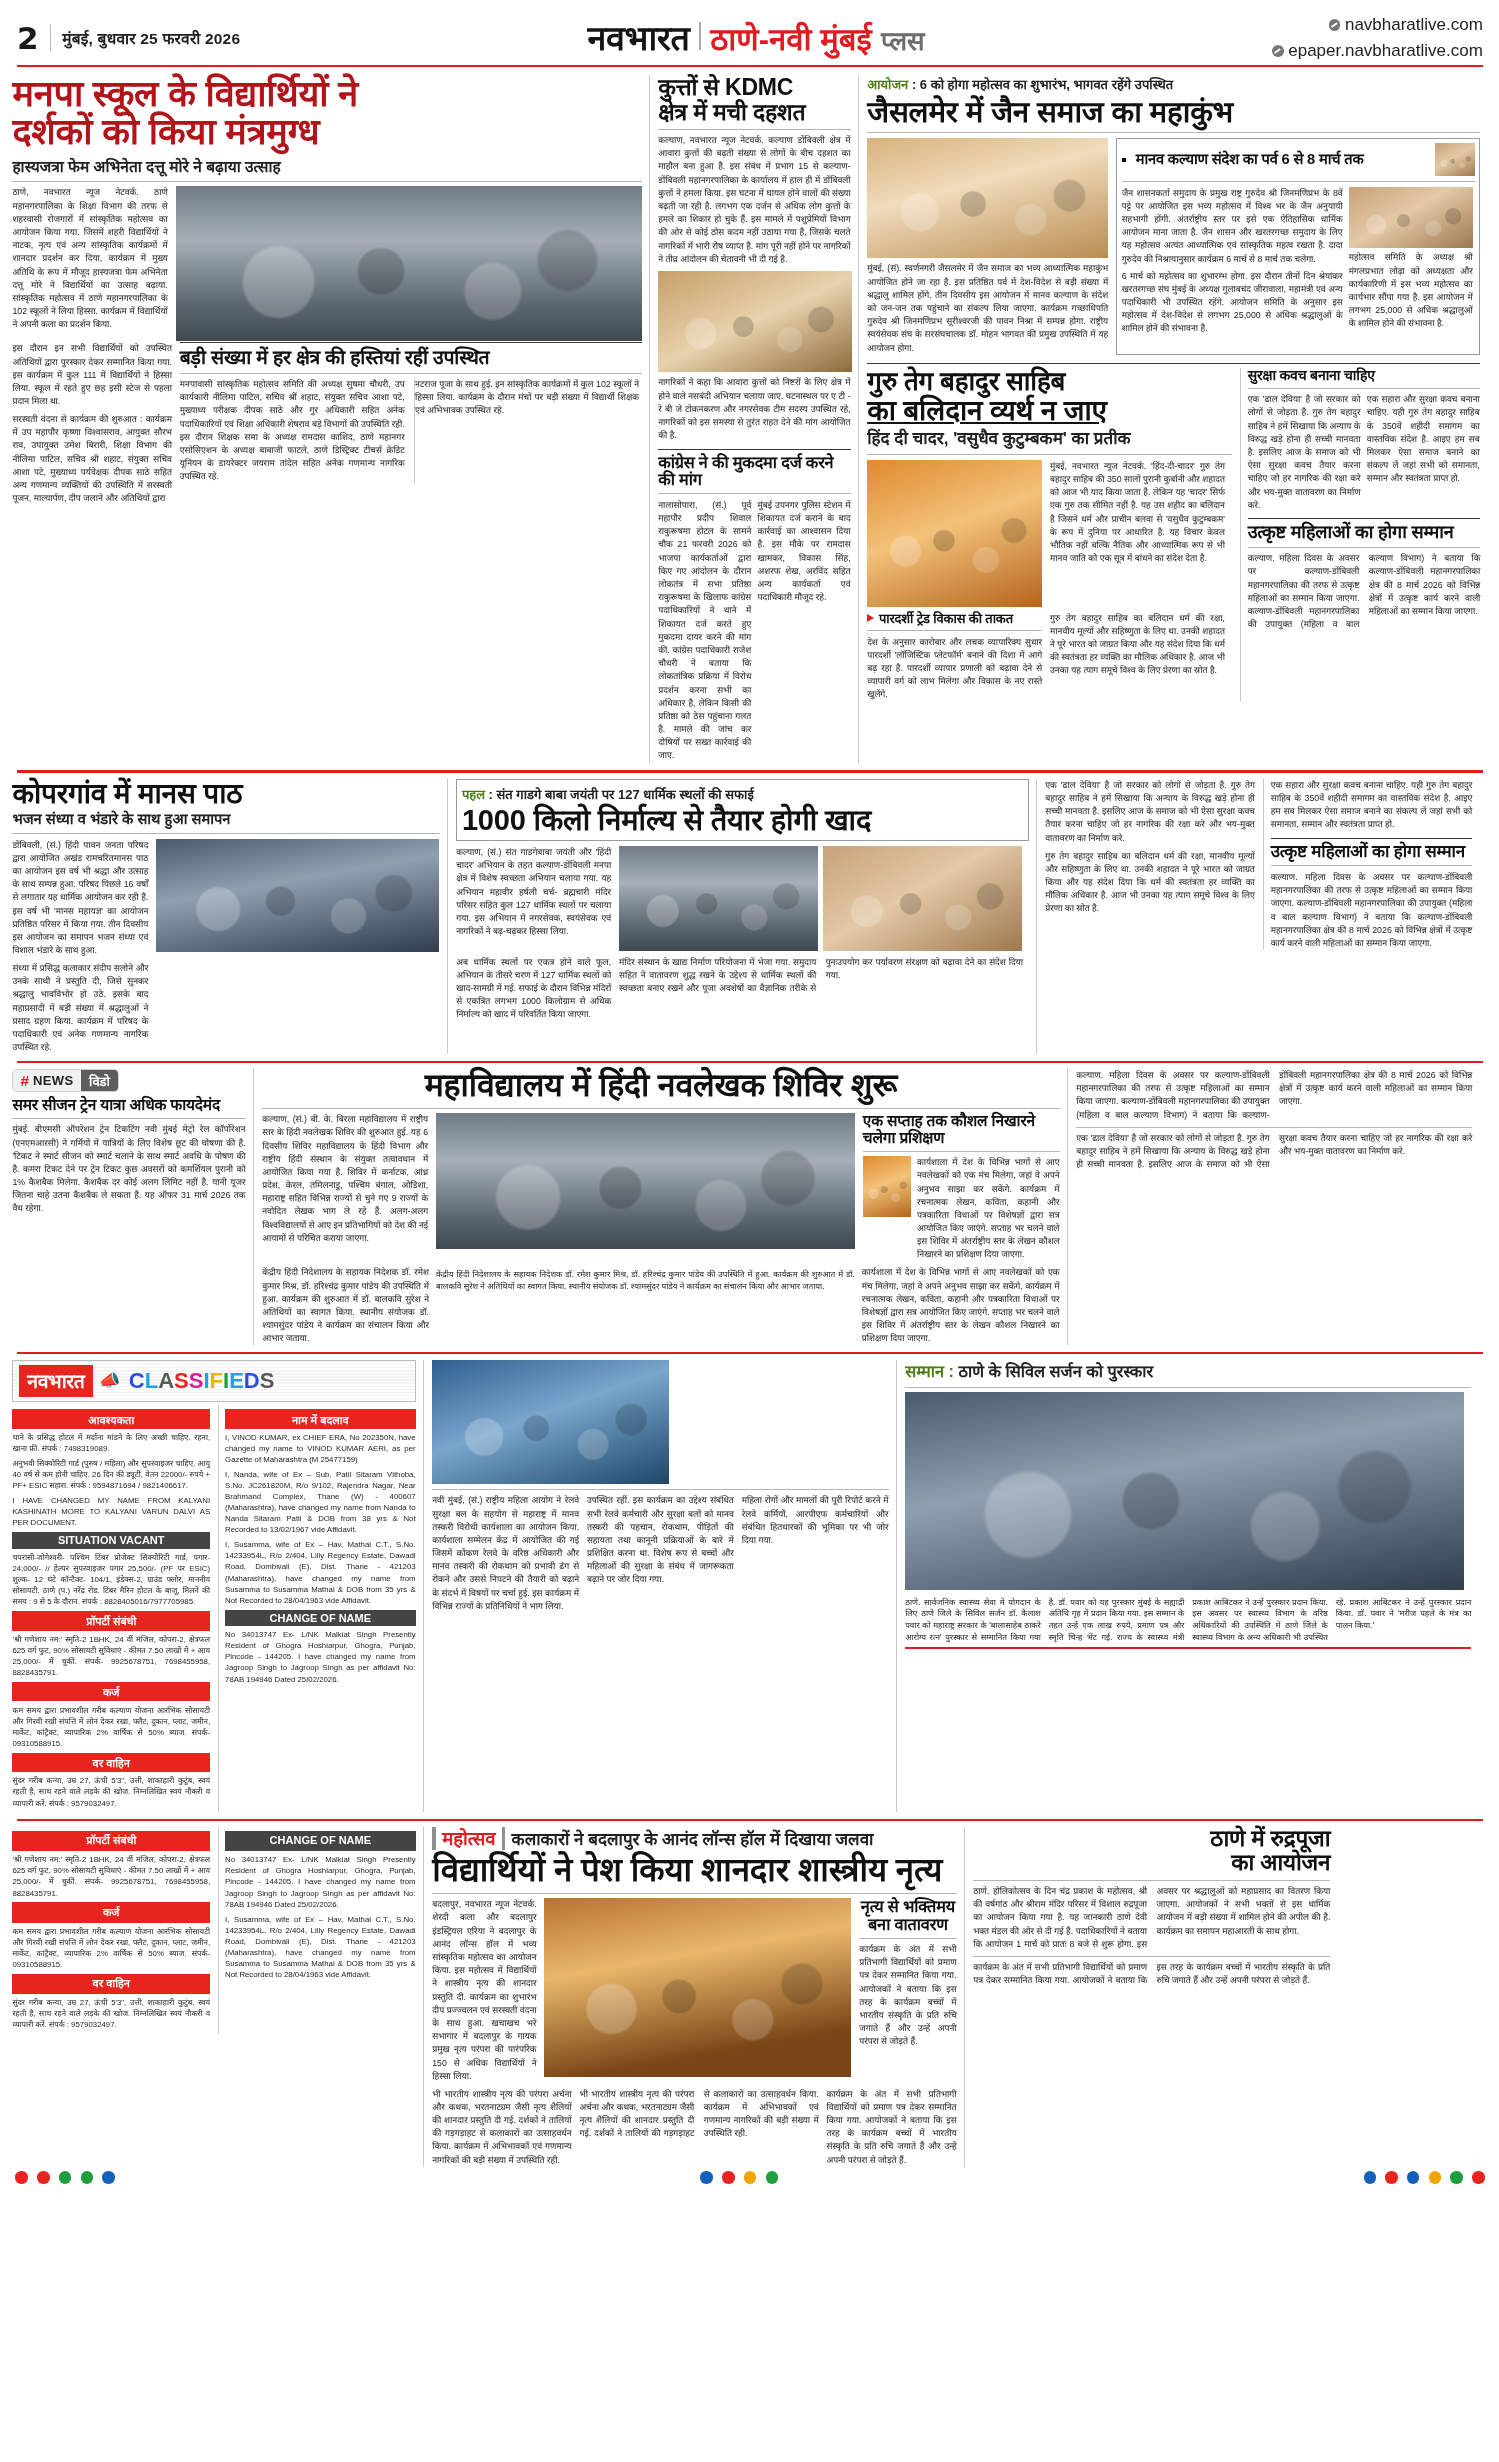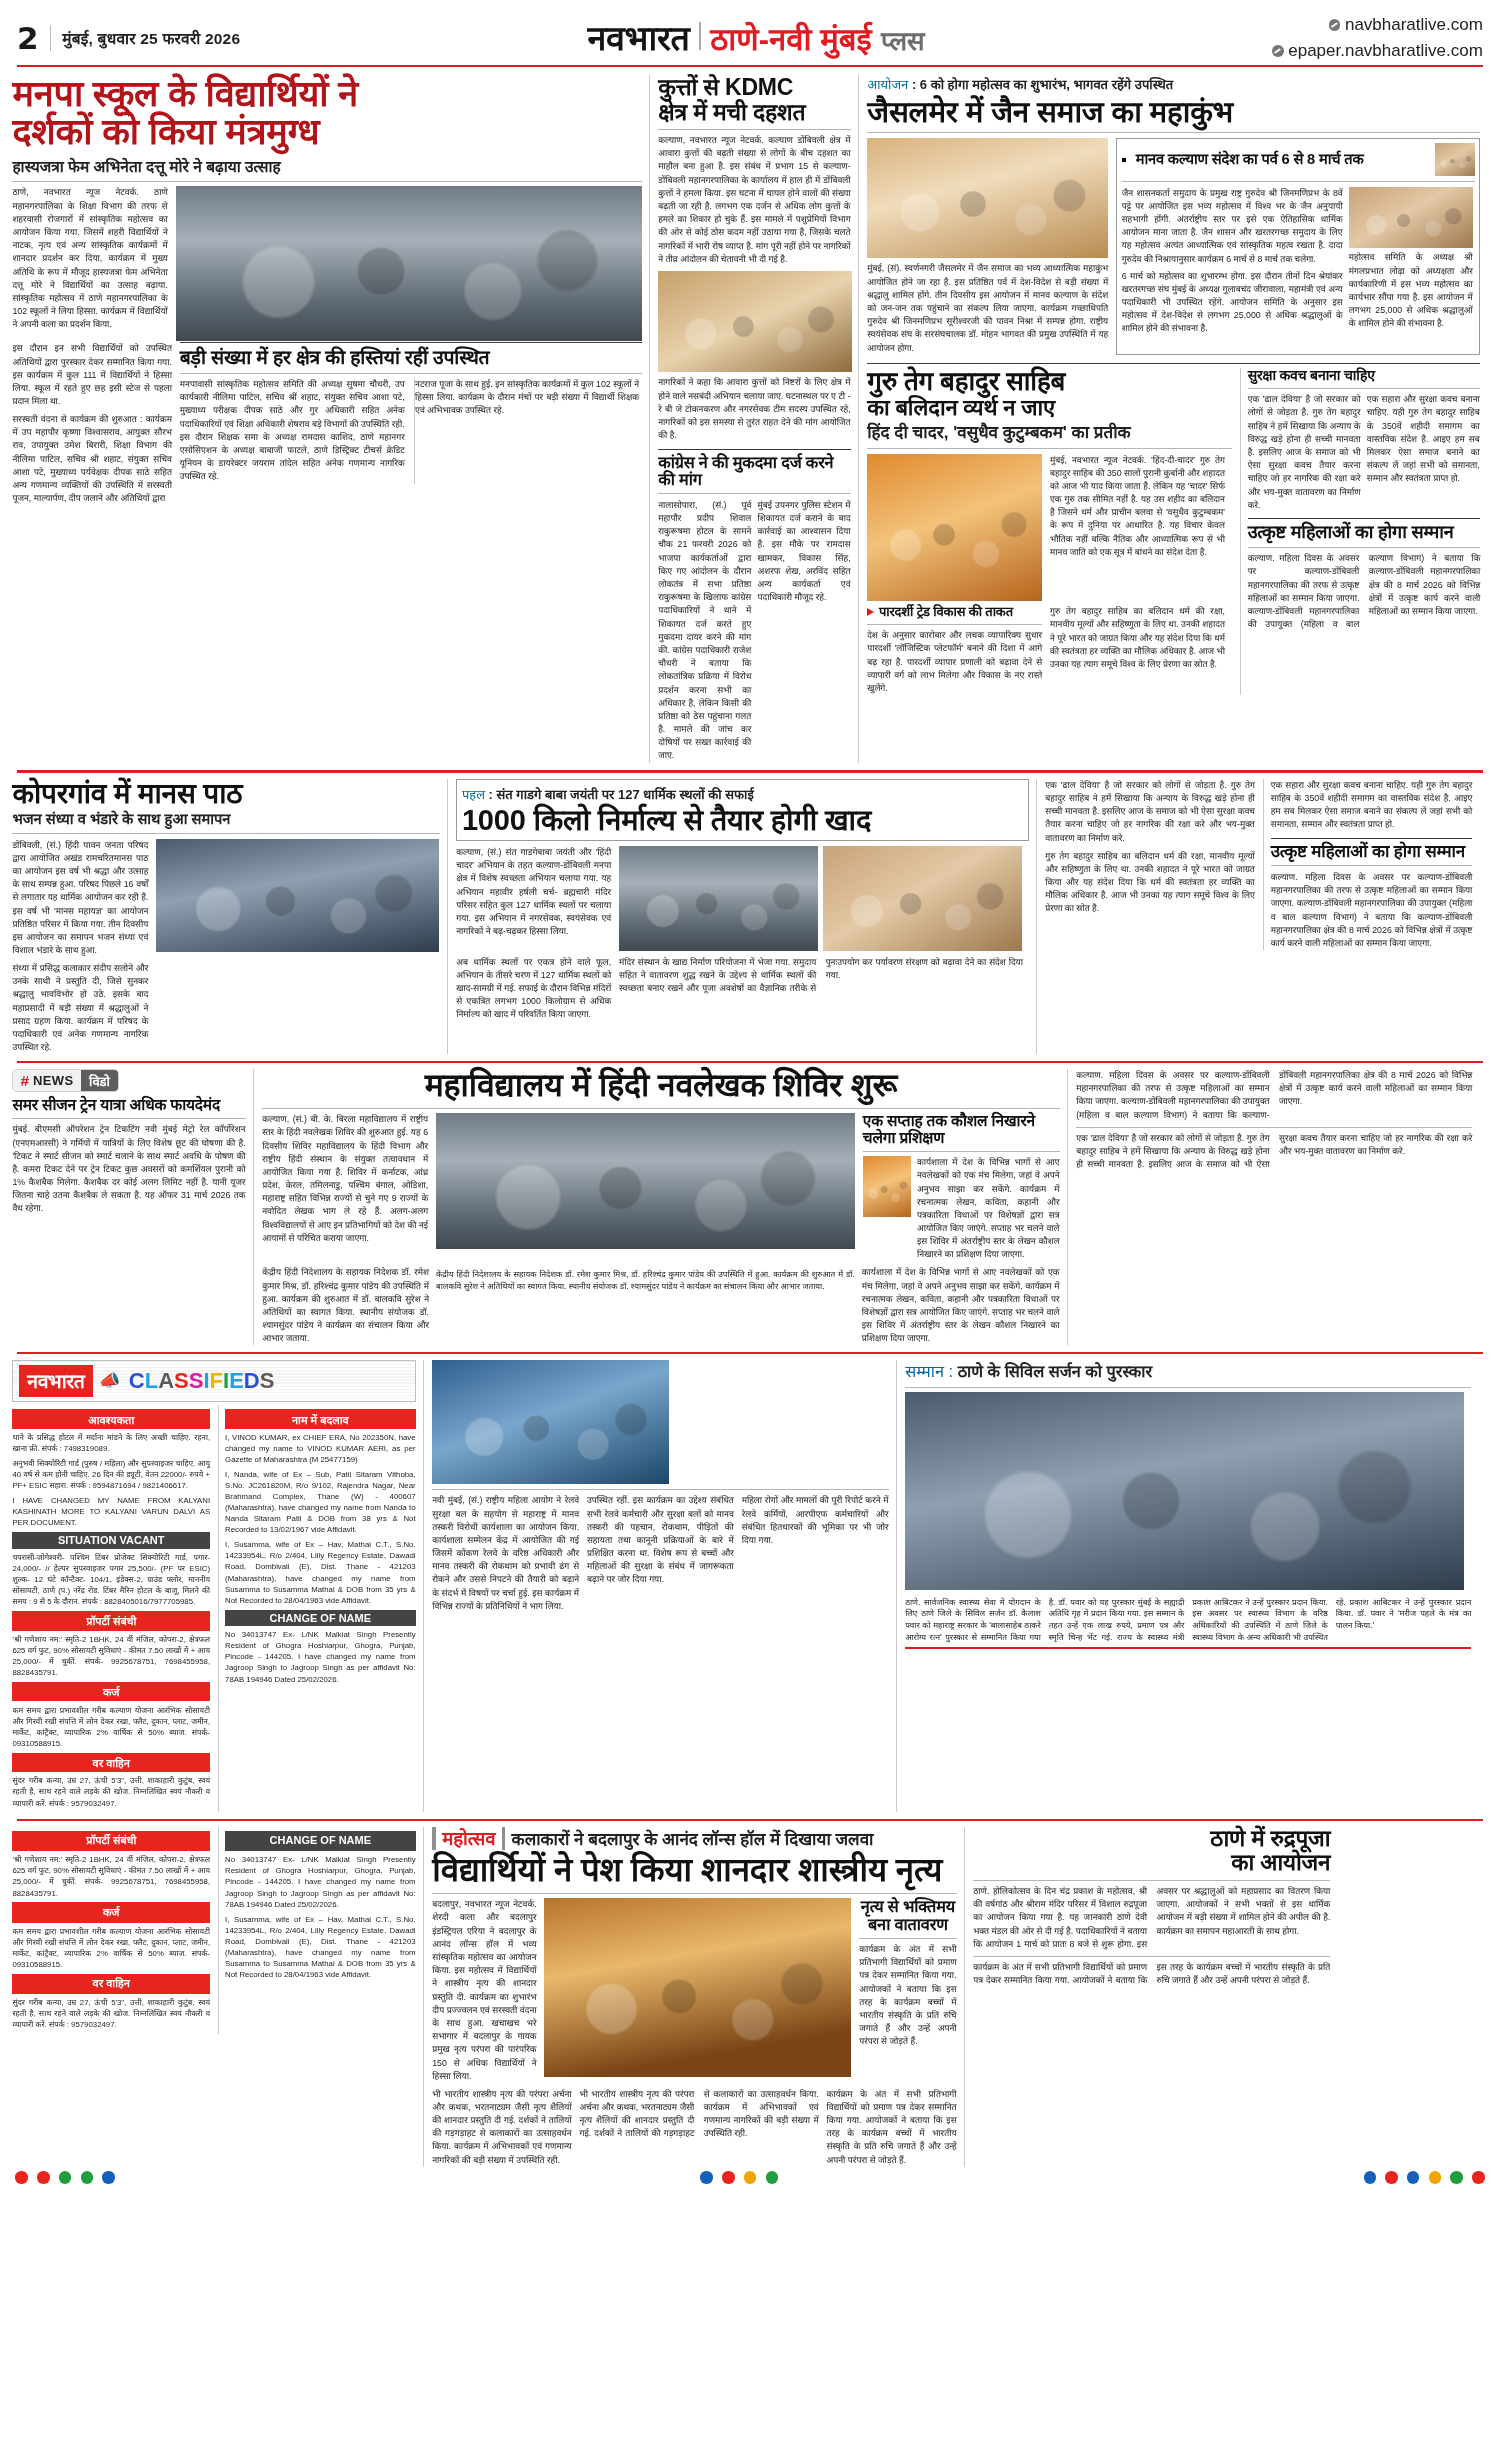--- a/index.html
+++ b/index.html
@@ -146,21 +146,21 @@
   .cls-sec-hd {
     background: #e8241e; color: #fff; text-align: center; font-weight: 800;
     font-size: 11px; padding: 2.3px 0; margin: 3.9px 0 3.1px 0;
   }
   .cls-sec-hd.grey { background: #444; }
   .cls-txt { font-size: 7.8px; line-height: 1.42; text-align: justify; color: #1b1b1b; }
   .cls-txt p { margin-bottom: 3.9px; }
   .sq { display:inline-block; width:4.7px; height:4.7px; background:#111; margin-right:3.1px; vertical-align:1.6px;}
 
   
-  .tag-red { color: #0369a1; font-weight: 400; }
+  .tag-red { color: #4d7c0f; font-weight: 700; }
   .tagbox {
     display: inline-flex; align-items: center; gap: 6.2px;
   }
   .tagbar { width: 3.9px; height: 23px; background: #8f8f8f; display: inline-block; }
 
   .band-bottom {
     display: flex; gap: 9.3px; align-items: center; padding: 4.7px 3.1px 0 3.1px;
   }
   .dot { width: 12.4px; height: 12.4px; border-radius: 50%; }
   .red-underline { height: 2.3px; background: #e11b22; margin-top: 3.1px; }
@@ -277,21 +277,21 @@
               <div class="body-txt" style="margin-top:3.9px;">महोत्सव समिति के अध्यक्ष श्री मंगलप्रभात लोढ़ा को अध्यक्षता और कार्यकारिणी में इस भव्य महोत्सव का कार्यभार सौंपा गया है. इस आयोजन में लगभग 25,000 से अधिक श्रद्धालुओं के शामिल होने की संभावना है.</div>
             </div>
           </div>
         </div>
       </div>
 
       <div class="hline-dark" style="margin:7.8px 0 4.7px 0;"></div>
       <div style="display:flex; gap:7.8px;">
         <div style="width:365px;">
           <div class="hl hl-xl" style="font-size:26px;">गुरु तेग बहादुर साहिब</div>
-          <div class="hl hl-xl" style="font-size:22px;">का बलिदान व्यर्थ न जाए</div>
+          <div class="hl hl-xl" style="font-size:28px;text-decoration:underline;">का बलिदान व्यर्थ न जाए</div>
           <div class="subhl" style="font-size:17px;margin-top:3.9px;">हिंद दी चादर, 'वसुधैव कुटुम्बकम' का प्रतीक</div>
           <div class="grey-rule"></div>
           <div style="display:flex; gap:7.8px;">
             <div style="width:175px;">
               <div class="photo saffron" style="width:175px;height:147px;"></div>
             </div>
             <div style="width:175px;">
               <div class="body-txt">मुंबई, नवभारत न्यूज नेटवर्क. 'हिंद-दी-चादर' गुरु तेग बहादुर साहिब की 350 सालों पुरानी कुर्बानी और शहादत को आज भी याद किया जाता है. लेकिन यह 'चादर' सिर्फ एक गुरु तक सीमित नहीं है. यह उस शहीद का बलिदान है जिसने धर्म और प्राचीन बलवा से 'वसुधैव कुटुम्बकम' के रूप में दुनिया पर आधारित है. यह विचार केवल भौतिक नहीं बल्कि नैतिक और आध्यात्मिक रूप से भी मानव जाति को एक सूत्र में बांधने का संदेश देता है.</div>
             </div>
           </div>

